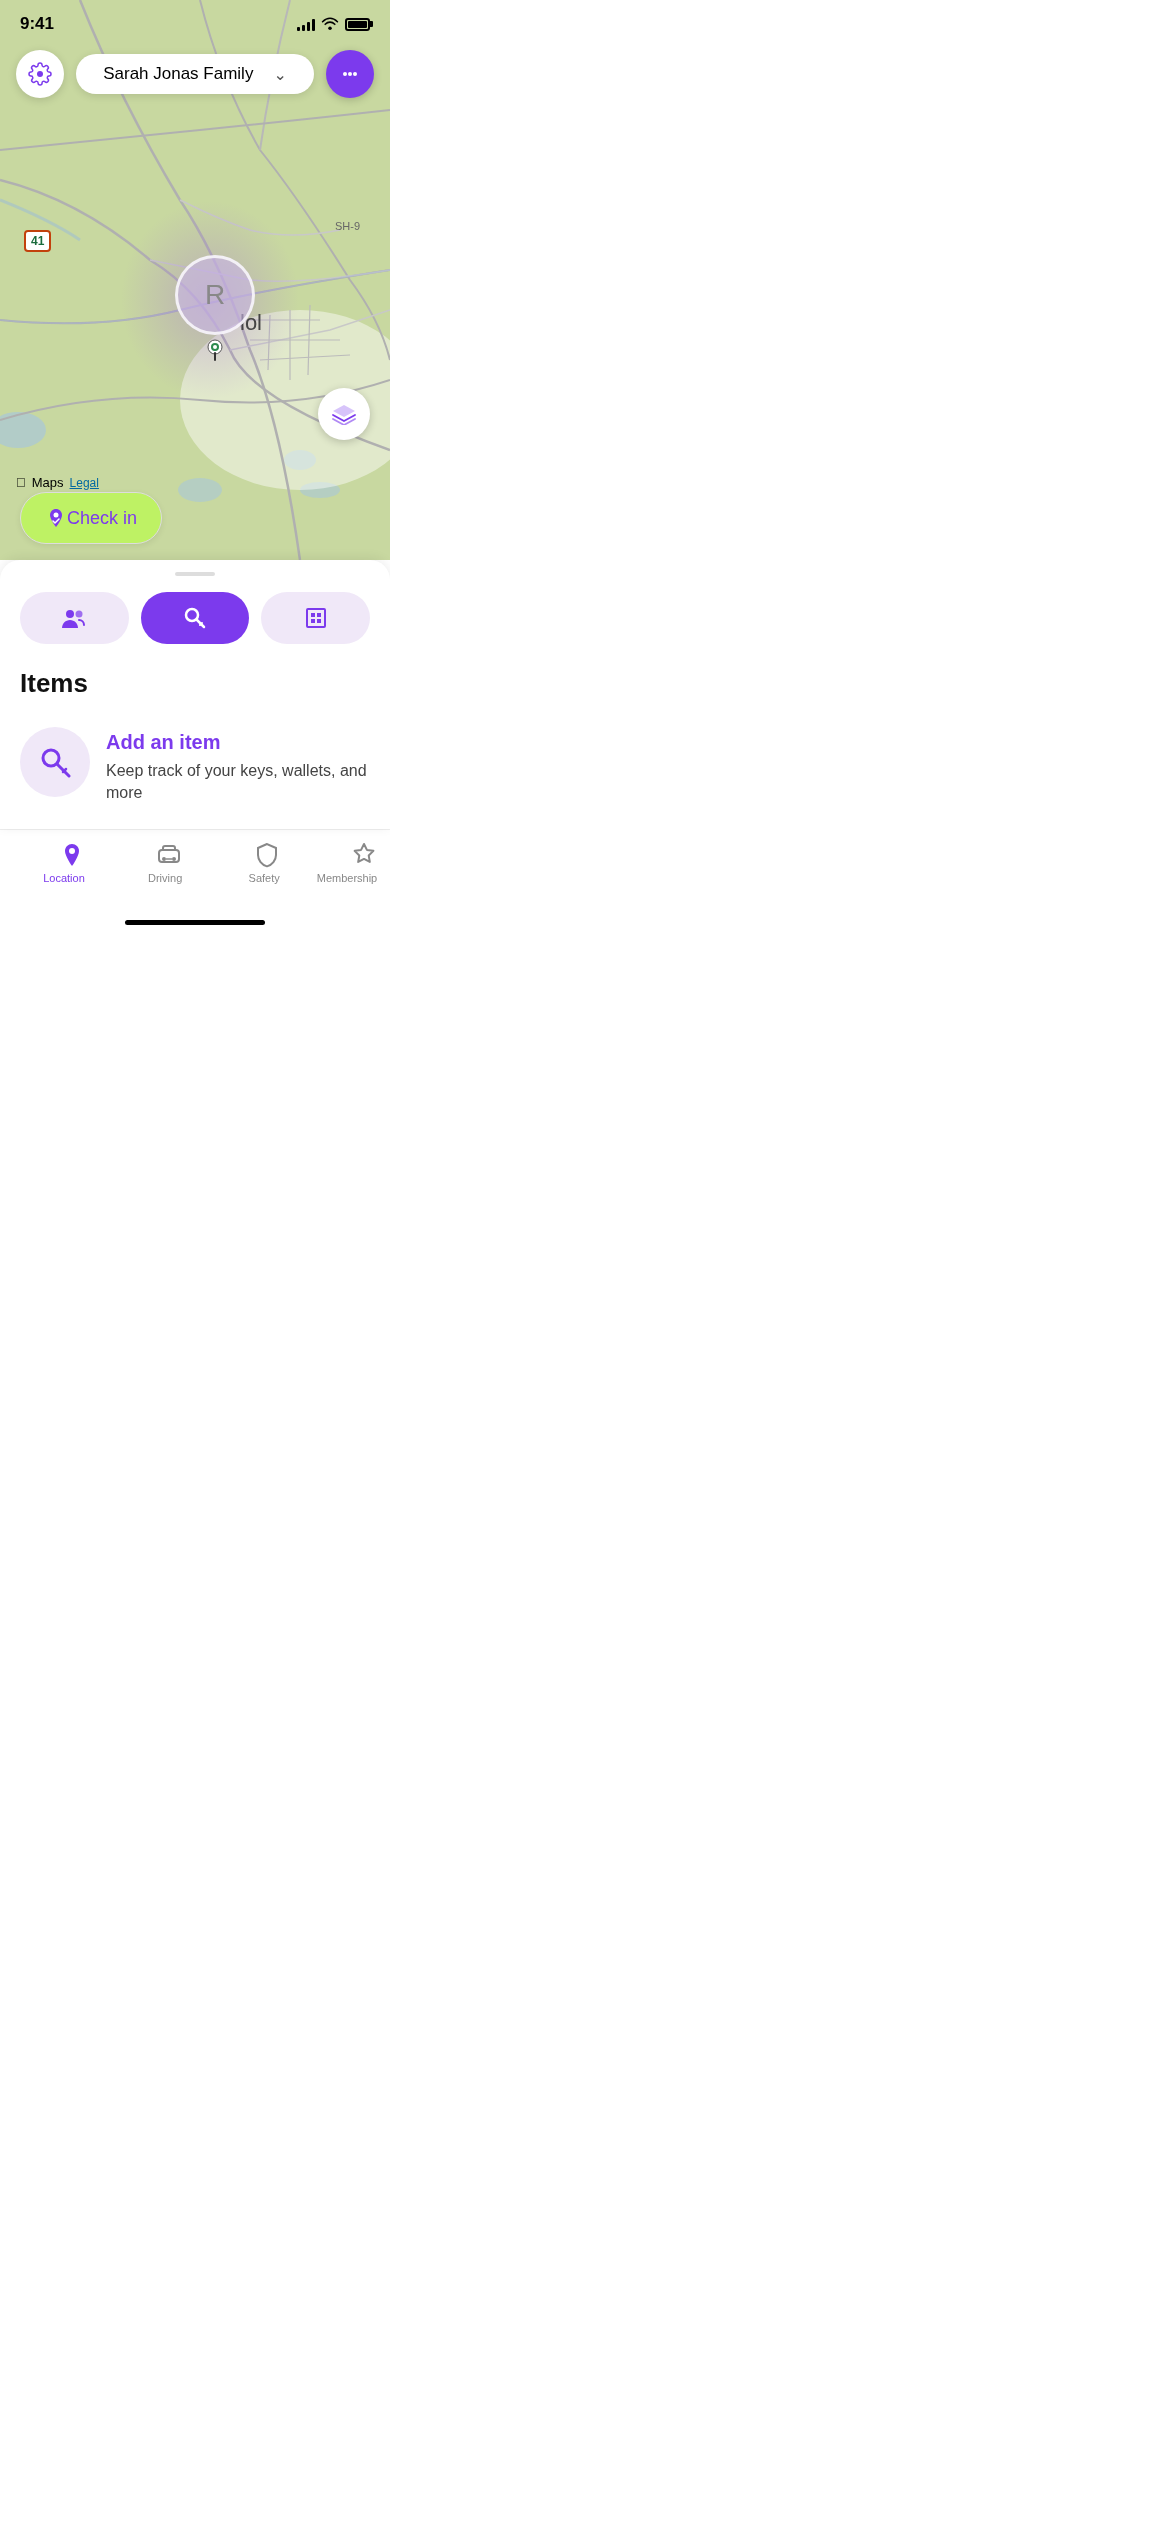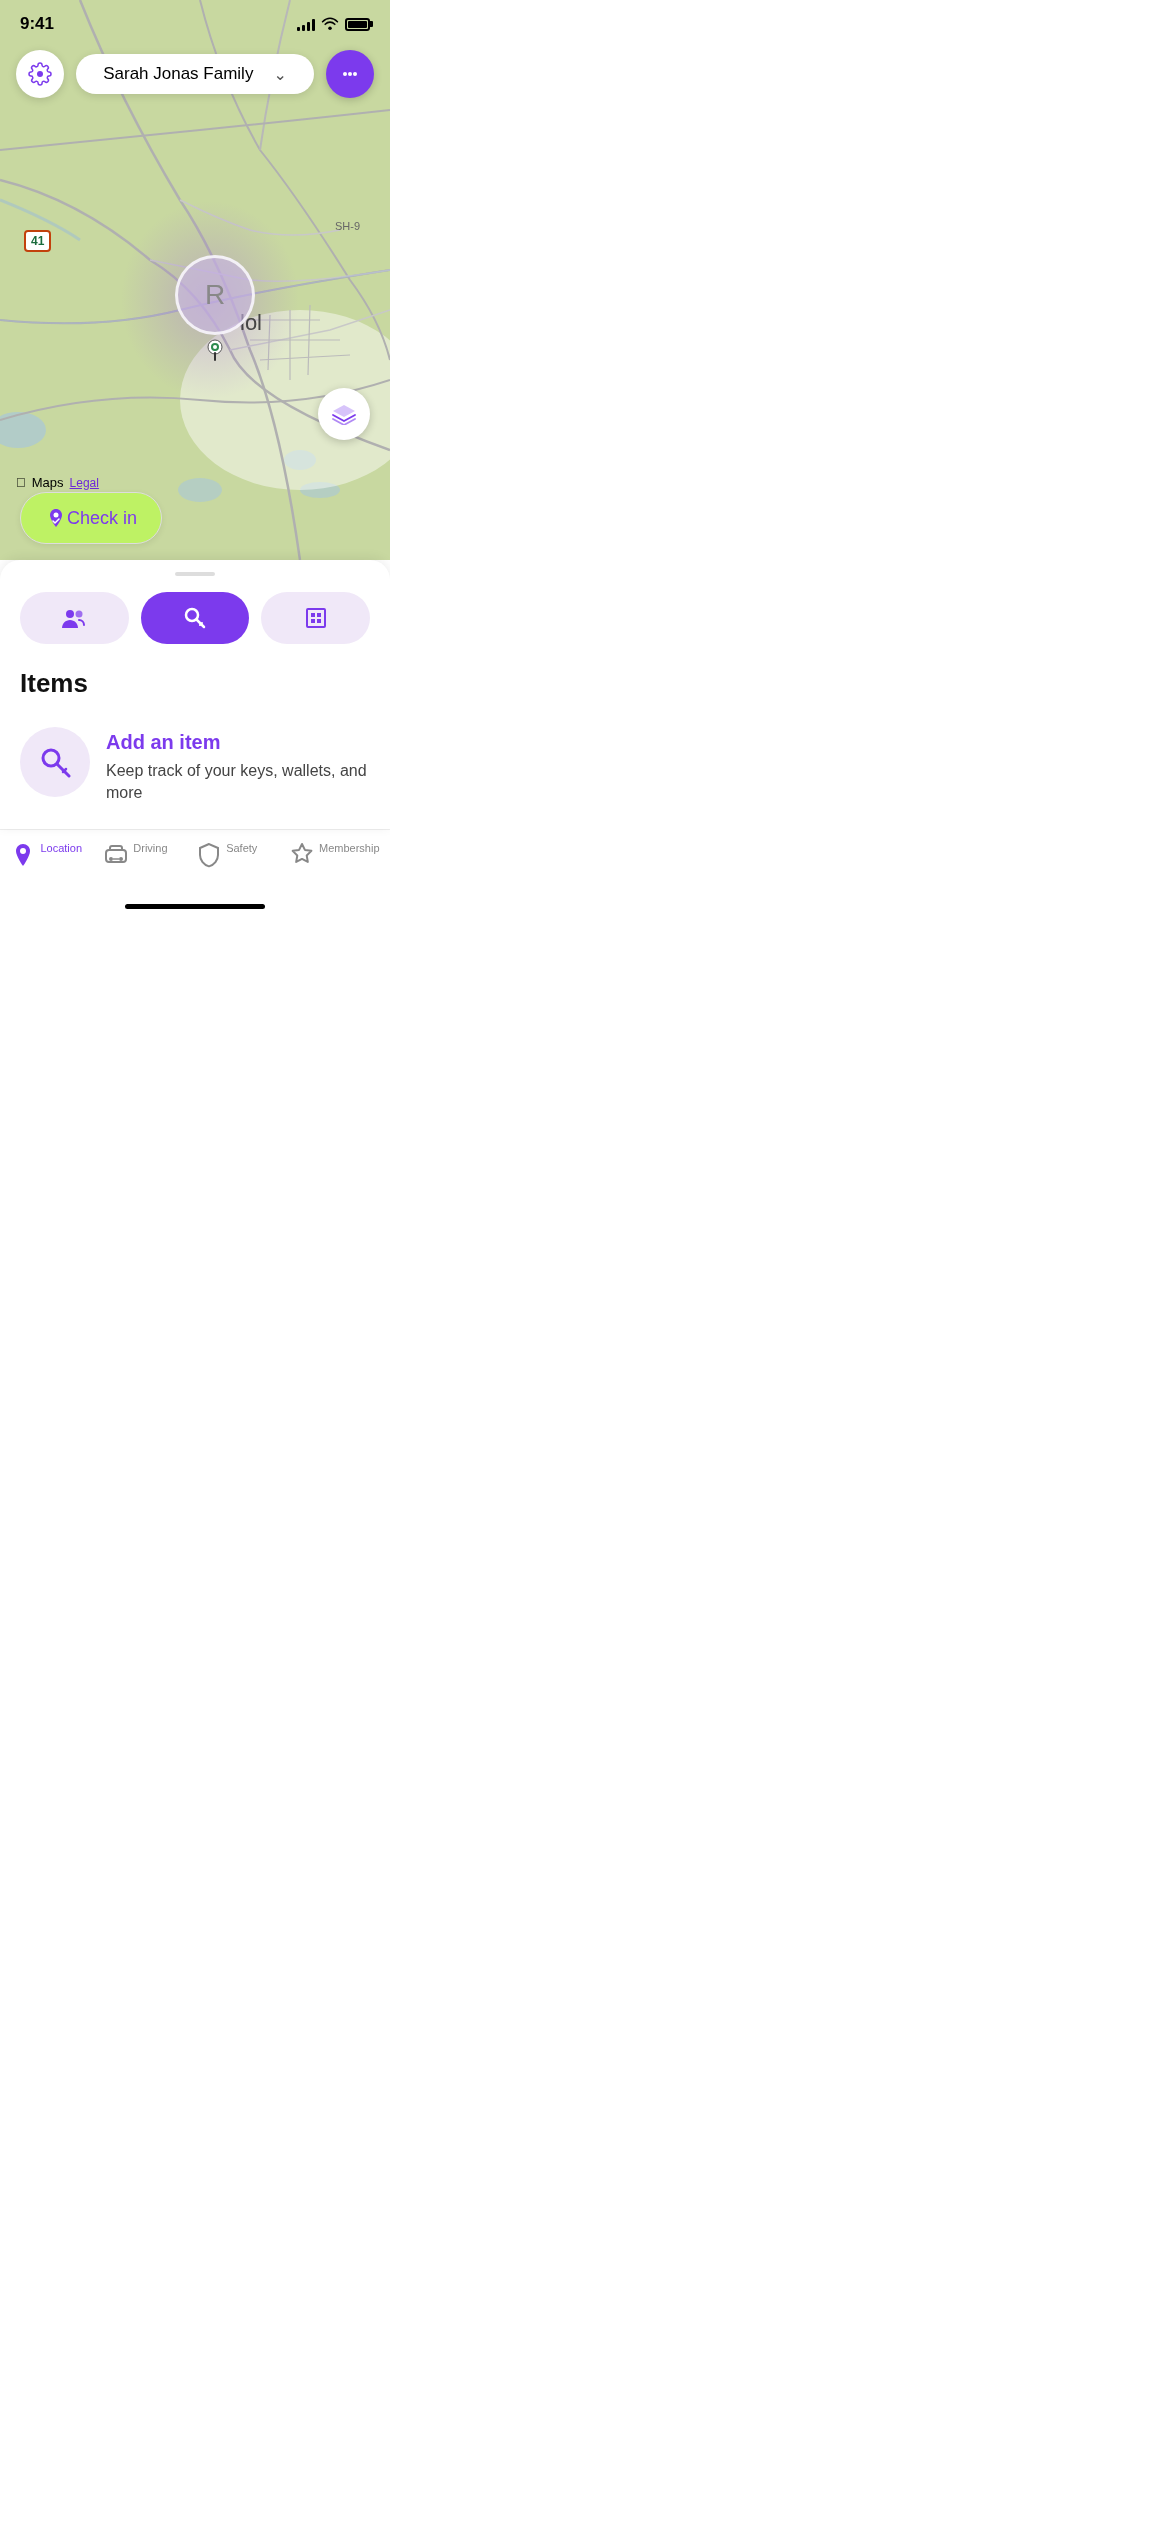--- a/index.html
+++ b/index.html
@@ -253,21 +253,21 @@
     }
 
     .apple-maps-text {
       font-size: 13px;
       color: #000;
       font-weight: 500;
     }
 
     .legal-link {
       font-size: 12px;
-      color: #6d28d9;
+      color: #0369a1;
       text-decoration: underline;
     }
 
     
     .checkin-button {
       position: absolute;
       bottom: 16px;
       left: 20px;
       background: #bef264;
       border: 1.5px solid #ddd;
@@ -378,22 +378,22 @@
     .bottom-nav {
       background: #fff;
       border-top: 1px solid #eee;
       display: flex;
       justify-content: space-around;
       padding: 12px 0 28px;
     }
 
     .nav-item {
       display: flex;
-      flex-direction: row;
-      align-items: flex-start;
+      flex-direction: column;
+      align-items: flex-end;
       gap: 4px;
       cursor: pointer;
       min-width: 72px;
     }
 
     .nav-label {
       font-size: 11px;
       font-weight: 500;
     }
 

